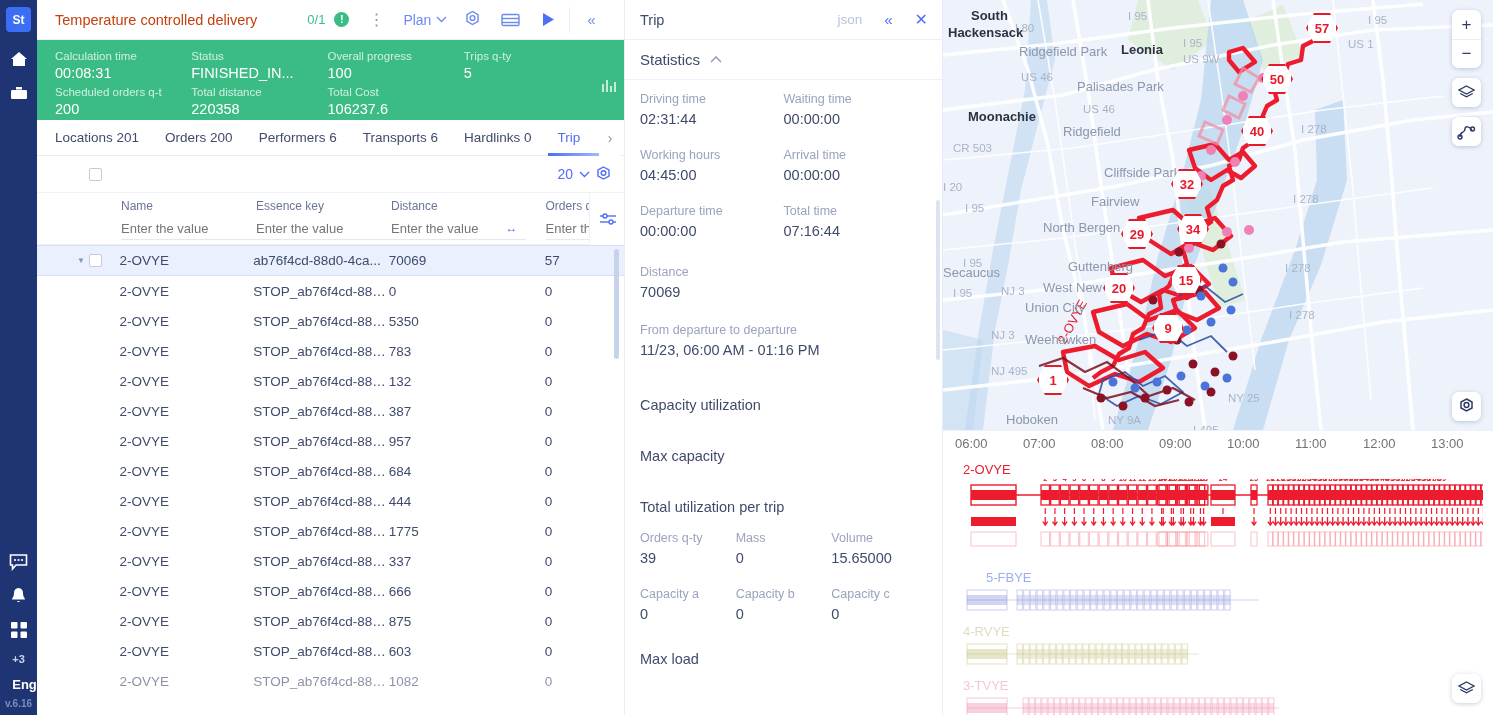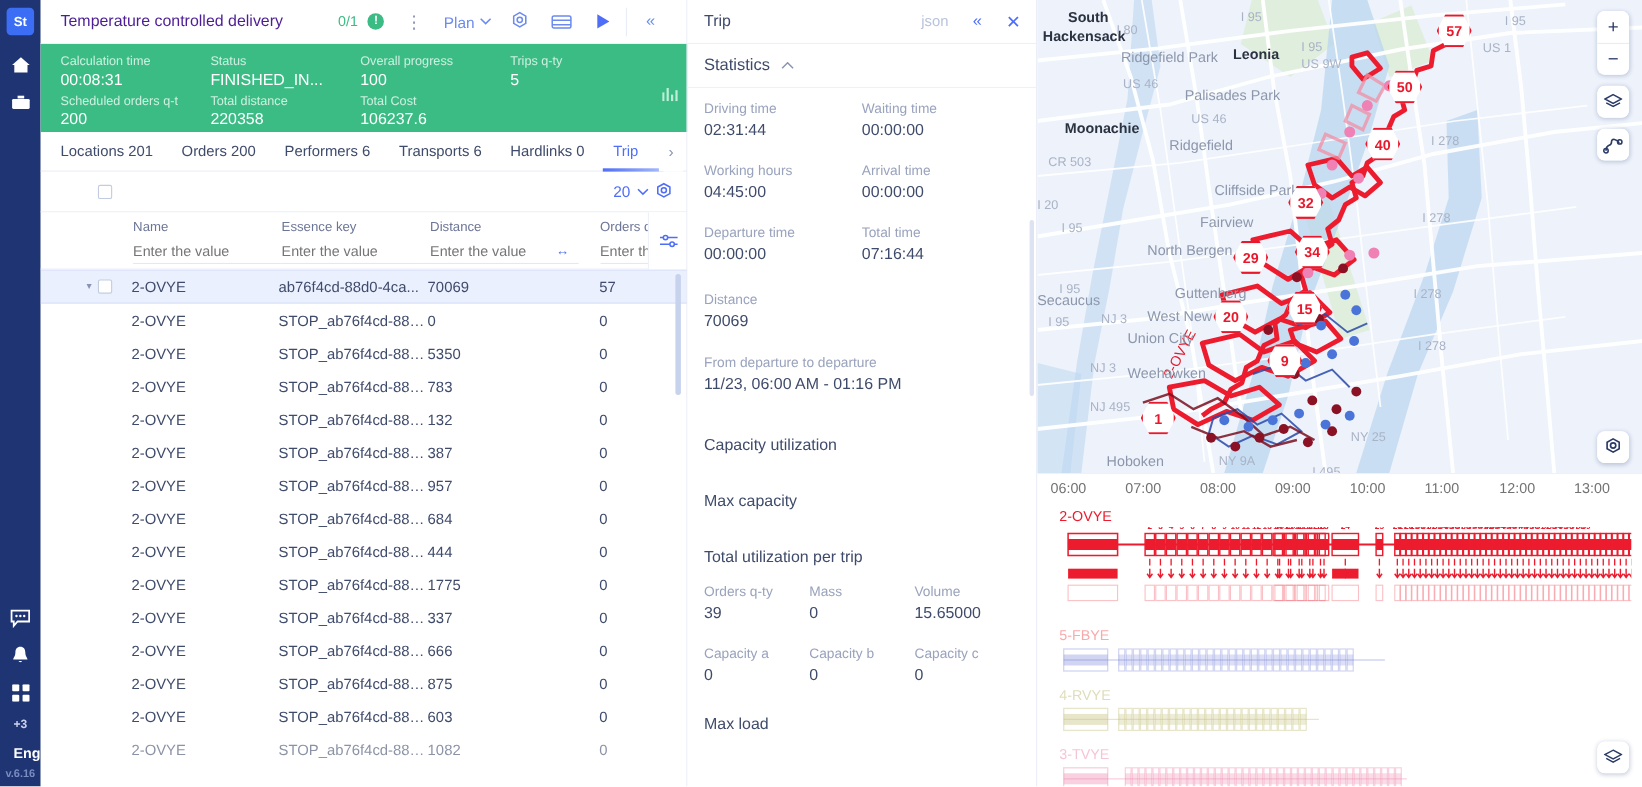--- a/index.html
+++ b/index.html
@@ -35,21 +35,21 @@
   
   .left {
     width: 588px; flex: 0 0 588px; height: 715px;
     display: flex; flex-direction: column; background: #fff;
     position: relative;
   }
   .topbar {
     height: 40px; display: flex; align-items: center; gap: 0;
     border-bottom: 1px solid #edf0f7; padding-left: 18px; flex: 0 0 40px;
   }
-  .topbar-title { font-size: 14.5px; color: #4c1d95; white-space: nowrap; }
+  .topbar-title { font-size: 14.5px; color: #c2410c; white-space: nowrap; }
   .topbar-frac { font-size: 13px; color: #3cbc85; margin-left: 50px; }
   .warn-ico {
     width: 15px; height: 15px; border-radius: 50%; background: #3cbc85; color: #fff;
     font-size: 11px; font-weight: bold; display: flex; align-items: center;
     justify-content: center; margin-left: 9px; line-height: 1;
   }
   .tb-btn {
     display: flex; align-items: center; justify-content: center;
     color: #6b8bf0; cursor: pointer; height: 40px;
   }
@@ -1217,21 +1217,21 @@
               <rect x="497.3999999999996" y="53" width="4.6" height="14" fill="none" stroke="#ec1c2e" stroke-width="1" opacity="0.28"></rect>
               <rect x="502.59999999999957" y="53" width="4.6" height="14" fill="none" stroke="#ec1c2e" stroke-width="1" opacity="0.28"></rect>
               <rect x="507.79999999999956" y="53" width="4.6" height="14" fill="none" stroke="#ec1c2e" stroke-width="1" opacity="0.28"></rect>
               <rect x="512.9999999999995" y="53" width="4.6" height="14" fill="none" stroke="#ec1c2e" stroke-width="1" opacity="0.28"></rect>
               <rect x="518.1999999999996" y="53" width="4.6" height="14" fill="none" stroke="#ec1c2e" stroke-width="1" opacity="0.28"></rect>
             </g>
         </svg>
       </div>
 
       <div class="grow" style="top:140px;width:530px;">
-        <div class="grow-lab" style="color:#ef4444;opacity:.45;">5-FBYE</div>
+        <div class="grow-lab" style="color:#1d4ed8;opacity:.45;margin-left:23px;">5-FBYE</div>
         <svg width="300" height="26" viewBox="0 0 300 26">
             <g id="row-1">
               <line x1="4" y1="13" x2="296" y2="13" stroke="#7b86d8" stroke-width="1.2" opacity="0.35"></line>
               <rect x="4" y="3" width="40" height="20" fill="none" stroke="#7b86d8" stroke-width="1.2" opacity="0.35"></rect>
               <rect x="4" y="8" width="40" height="10" fill="#7b86d8" opacity="0.35"></rect>
               <rect x="54" y="3" width="5.5" height="20" fill="none" stroke="#7b86d8" stroke-width="1.1" opacity="0.35"></rect>
               <rect x="54" y="8" width="5.5" height="10" fill="#7b86d8" opacity="0.26249999999999996"></rect>
               <rect x="60.7" y="3" width="5.5" height="20" fill="none" stroke="#7b86d8" stroke-width="1.1" opacity="0.35"></rect>
               <rect x="60.7" y="8" width="5.5" height="10" fill="#7b86d8" opacity="0.26249999999999996"></rect>
               <rect x="67.4" y="3" width="5.5" height="20" fill="none" stroke="#7b86d8" stroke-width="1.1" opacity="0.35"></rect>

